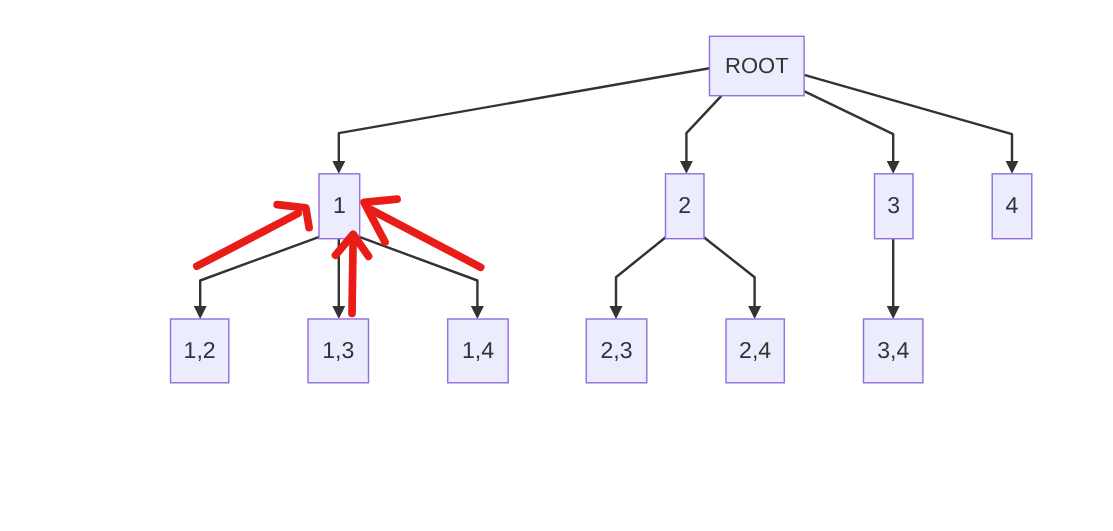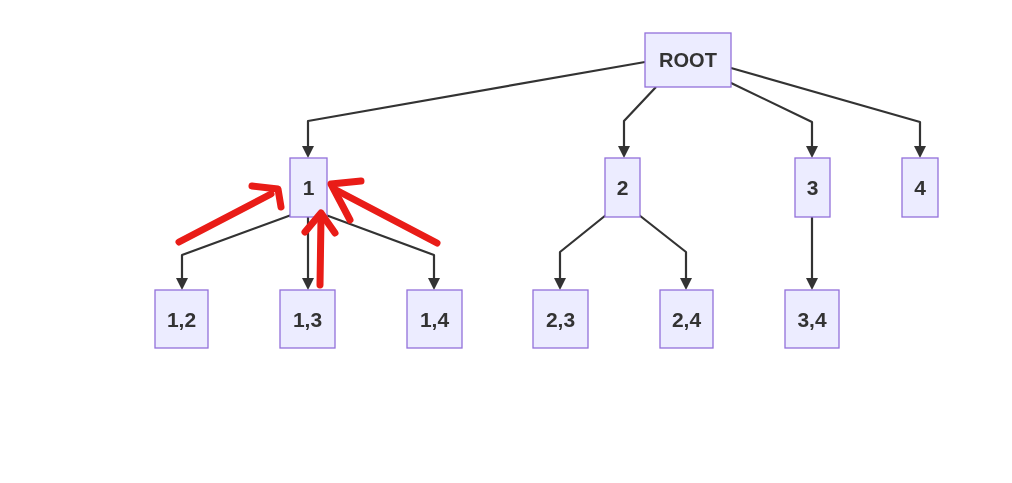--- a/index.html
+++ b/index.html
@@ -6,21 +6,20 @@
     margin: 0;
     padding: 0;
     background: #ffffff;
   }
   .stage {
     position: relative;
     width: 1012px;
     height: 359px;
     background: var(--background, #ffffff);
     overflow: hidden;
-    font-weight: bold;
   }
   svg { display: block; }
   .node-box {
     fill: var(--node-fill, #ececff);
     stroke: var(--node-border, #9370db);
     stroke-width: 1.3;
   }
   .node-label {
     fill: var(--text-color, #333333);
     font-family: "Liberation Sans", "DejaVu Sans", sans-serif;

